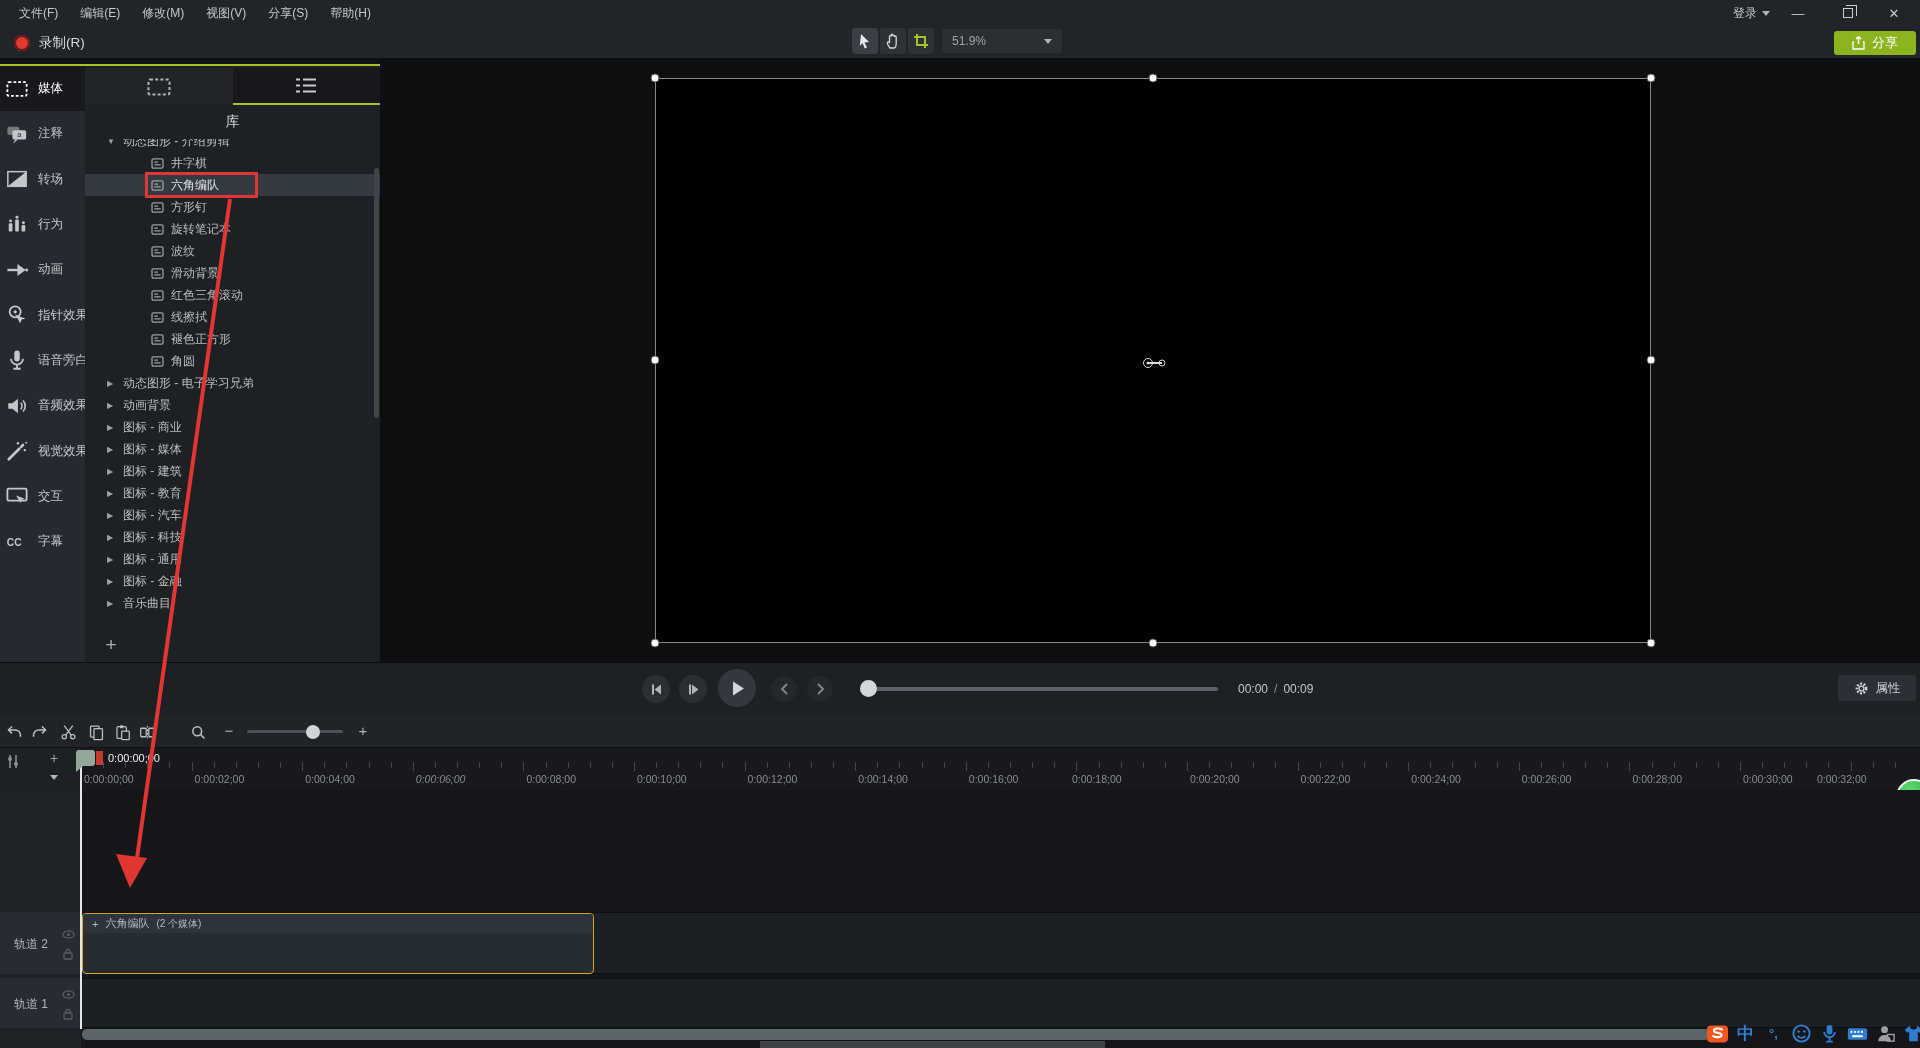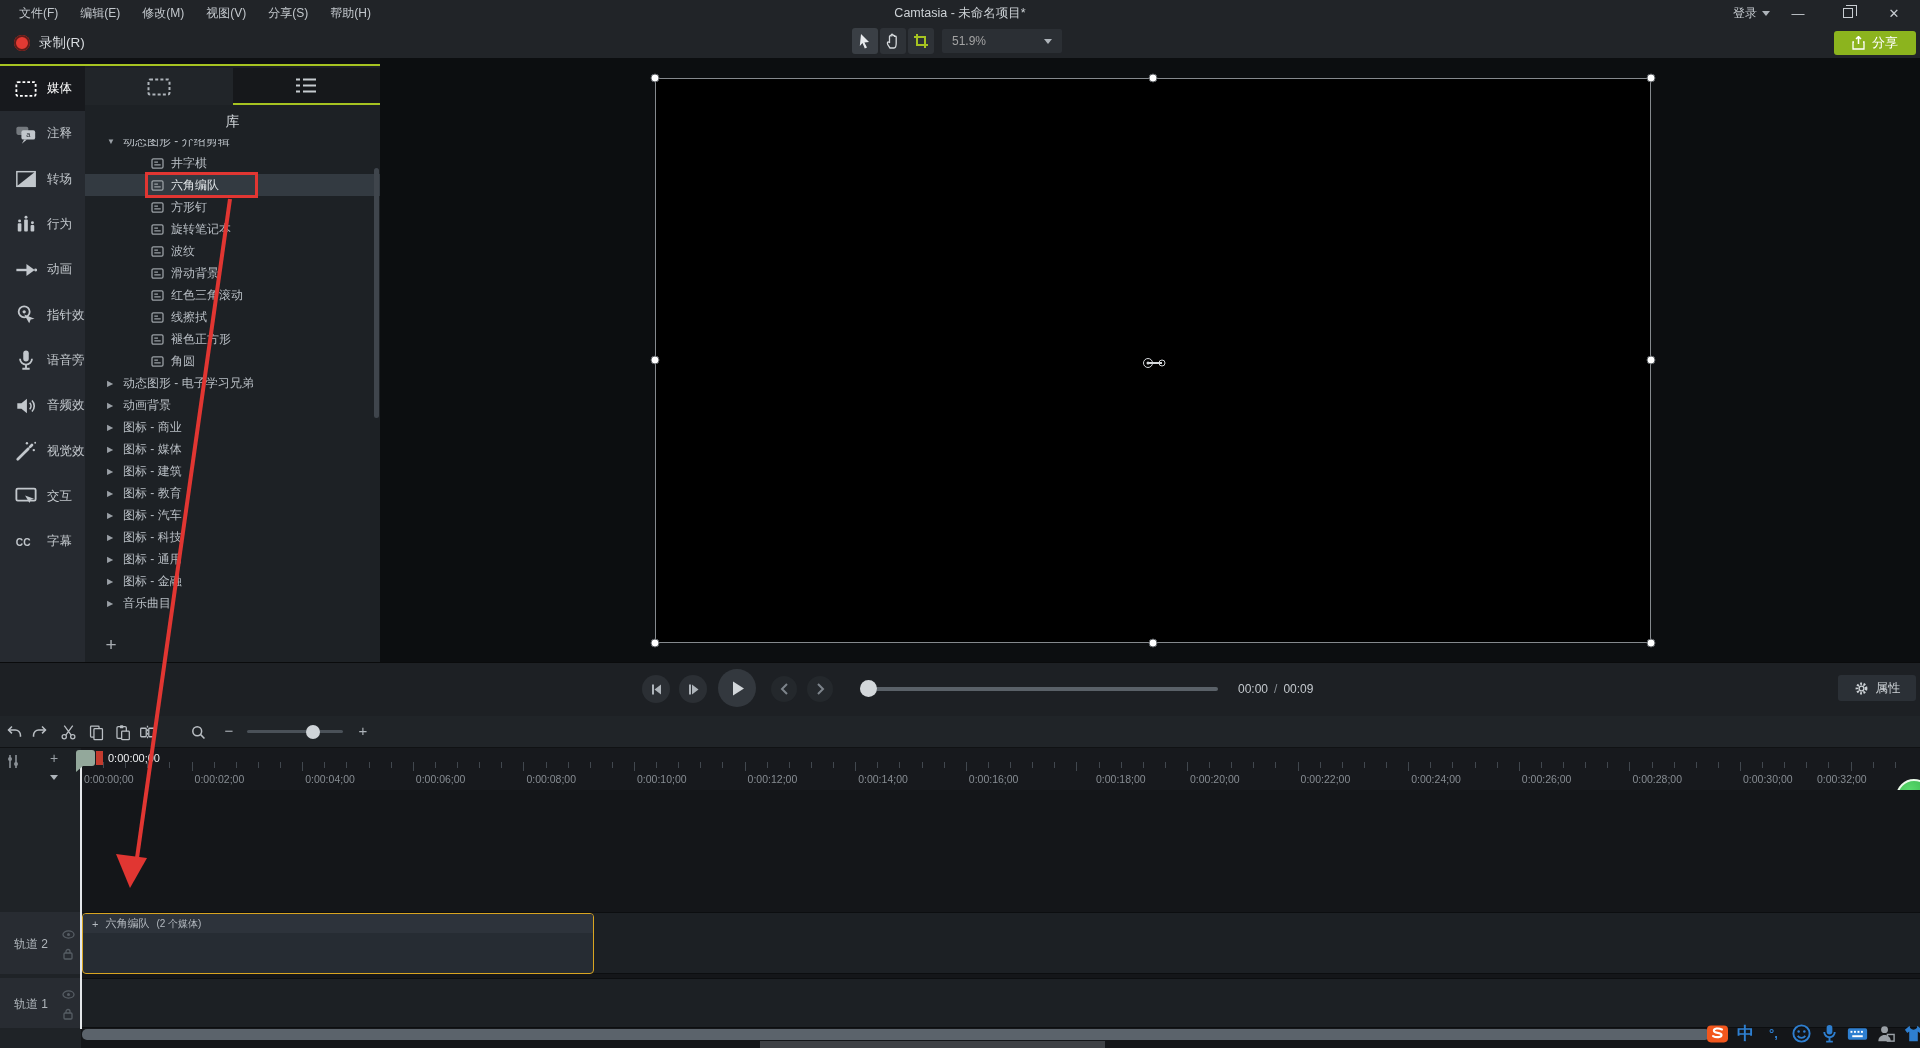--- a/index.html
+++ b/index.html
@@ -26,21 +26,21 @@
   .toolbtn { top:28px; width:26px; height:26px; border-radius:3px; background:#2e3237; display:flex; align-items:center; justify-content:center; }
   .toolbtn.active { background:#3a3f45; }
   .zoom-dd { left:942px; top:29px; width:120px; height:24px; background:#2b2f34; border-radius:2px; display:flex; align-items:center; justify-content:space-between; padding:0 10px; color:#a3a3a3; }
   .share-btn { left:1834px; top:31px; width:82px; height:24px; background:#8cb41e; border-radius:3px; display:flex; align-items:center; justify-content:center; gap:7px; color:#fff; font-size:13px; }
 
   .accent-line { left:0; top:64px; width:380px; height:2px; background:#a6c321; }
   .topgap { left:0; top:58px; width:380px; height:6px; background:#0e1012; }
 
   
   .sidebar { left:0; top:66px; width:85px; height:596px; background:#262a30; }
-  .side-item { height:45.3px; display:flex; align-items:center; gap:9px; padding-left:14px; color:#c2c7cc; }
+  .side-item { height:45.3px; display:flex; align-items:center; gap:9px; padding-left:5px; color:#c2c7cc; }
   .side-item.selected { background:#17191d; color:#ffffff; }
   .side-ico { width:24px; height:24px; display:flex; align-items:center; justify-content:center; flex:0 0 24px; }
   .side-ico svg { width:22px; height:22px; }
   .side-label { font-size:12.5px; white-space:nowrap; }
 
   
   .libpanel { left:85px; top:66px; width:295px; height:596px; background:#1d2125; }
   .libtabs { position:absolute; left:0; top:2px; width:295px; height:37px; background:#16181b; display:flex; }
   .libtab { flex:1; display:flex; align-items:center; justify-content:center; color:#aeb4ba; }
   .libtab.inactive { background:#212529; }
@@ -118,21 +118,20 @@
   
   .anno-box { left:145px; top:172px; width:113px; height:26px; border:3px solid #e13632; z-index:40; }
   .anno-svg { left:0; top:0; z-index:39; pointer-events:none; }
 </style>
 </head>
 <body>
 
 <div id="app">
 
   <div class="abs topbar"></div>
-  <div class="abs win-title">Camtasia - 未命名项目*</div>
   <div class="abs menubar">
       <span class="menu-item">文件(F)</span>
       <span class="menu-item">编辑(E)</span>
       <span class="menu-item">修改(M)</span>
       <span class="menu-item">视图(V)</span>
       <span class="menu-item">分享(S)</span>
       <span class="menu-item">帮助(H)</span>
     </div>
   <div class="abs login">
     <span>登录</span>
@@ -656,27 +655,27 @@
       <div class="tick minor" style="left: 1681.12px;"></div>
       <div class="tick minor" style="left: 1703.24px;"></div>
       <div class="tick minor" style="left: 1725.36px;"></div>
       <div class="tick minor" style="left: 1747.48px;"></div>
       <div class="tick major" style="left: 1769.6px;"></div>
       <div class="tick minor" style="left: 1791.72px;"></div>
       <div class="tick minor" style="left: 1813.84px;"></div>
       <span class="rlabel" style="left: 3px;">0:00:00;00</span>
       <span class="rlabel" style="left: 113.6px;">0:00:02;00</span>
       <span class="rlabel" style="left: 224.2px;">0:00:04;00</span>
-      <span class="rlabel" style="left: 334.8px;">0:00:06;00</span>
+      <span class="rlabel" style="left: 334.8px; font-style: italic;">0:00:06;00</span>
       <span class="rlabel" style="left: 445.4px;">0:00:08;00</span>
       <span class="rlabel" style="left: 556px;">0:00:10;00</span>
       <span class="rlabel" style="left: 666.6px;">0:00:12;00</span>
       <span class="rlabel" style="left: 777.2px;">0:00:14;00</span>
       <span class="rlabel" style="left: 887.8px;">0:00:16;00</span>
-      <span class="rlabel" style="left: 1015px;">0:00:18;00</span>
+      <span class="rlabel" style="left: 991px;">0:00:18;00</span>
       <span class="rlabel" style="left: 1109px;">0:00:20;00</span>
       <span class="rlabel" style="left: 1219.6px;">0:00:22;00</span>
       <span class="rlabel" style="left: 1330.2px;">0:00:24;00</span>
       <span class="rlabel" style="left: 1440.8px;">0:00:26;00</span>
       <span class="rlabel" style="left: 1551.4px;">0:00:28;00</span>
       <span class="rlabel" style="left: 1662px; text-align: center;">0:00:30;00</span>
       <span class="rlabel" style="left: 1736px;">0:00:32;00</span>
     </div>
   <div class="abs badge">62</div>
 

